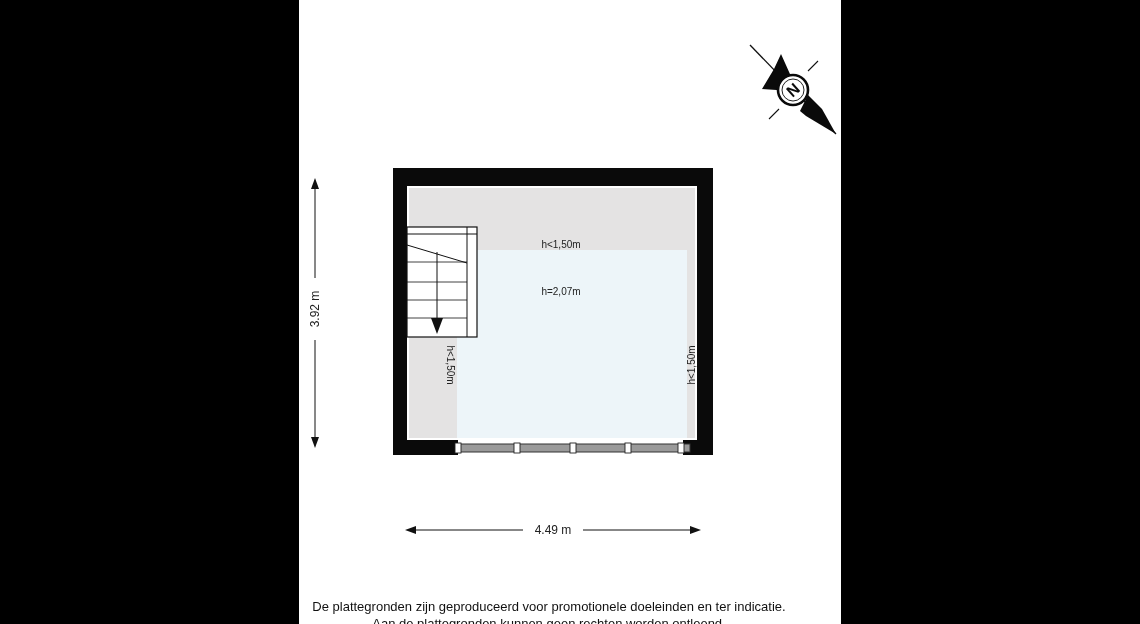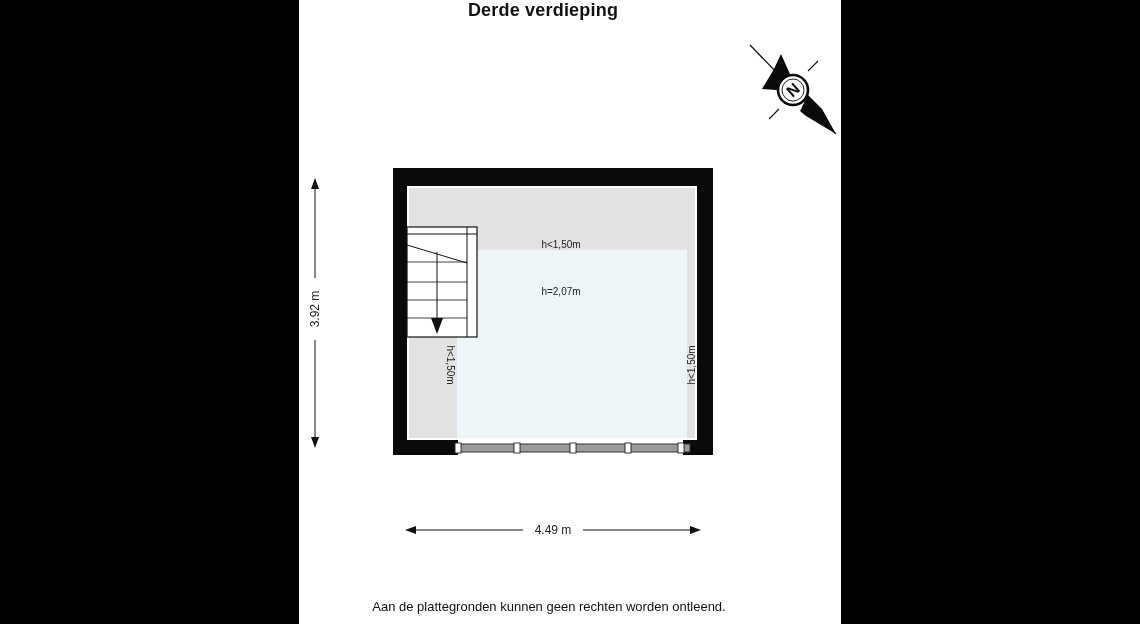--- a/index.html
+++ b/index.html
@@ -32,21 +32,20 @@
     font-size:13px;line-height:17px;color:#111;
   }
   #footer span{display:block;}
   svg text{font-family:"Liberation Sans","DejaVu Sans",sans-serif;}
 </style>
 </head>
 <body>
 
 <div id="content" class="abs">
 
-  <div id="title" class="abs">Derde verdieping</div>
 
   <svg id="compass" class="abs" width="92" height="95" viewBox="0 0 92 95">
     <line x1="2" y1="3" x2="88" y2="92" stroke="#111" stroke-width="1.3"></line>
     <line x1="60" y1="29" x2="70" y2="19" stroke="#111" stroke-width="1.1"></line>
     <line x1="31" y1="67" x2="21" y2="77" stroke="#111" stroke-width="1.1"></line>
     <polygon points="33,12 46,41 43,49 14,47 26,27" fill="#0a0a0a"></polygon>
     <polygon points="60,53 74,67 88,92 58,74 52,69" fill="#0a0a0a"></polygon>
     <circle cx="45" cy="48" r="15" fill="#fff" stroke="#0a0a0a" stroke-width="2.6"></circle>
     <circle cx="45" cy="48" r="11" fill="none" stroke="#0a0a0a" stroke-width="0.9"></circle>
     <text x="45" y="48" transform="rotate(-42 45 48)" text-anchor="middle" dominant-baseline="central" font-size="16" font-weight="bold" fill="#0a0a0a">N</text>
@@ -103,16 +102,17 @@
 
   <svg id="hdim" class="abs" width="296" height="18" viewBox="0 0 296 18">
     <line x1="6" y1="9" x2="290" y2="9" stroke="#111" stroke-width="1"></line>
     <polygon points="0,9 11,5 11,13" fill="#111"></polygon>
     <polygon points="296,9 285,5 285,13" fill="#111"></polygon>
     <rect x="118" y="0" width="60" height="18" fill="#fff"></rect>
     <text x="148" y="9" text-anchor="middle" dominant-baseline="central" font-size="12" fill="#222">4.49 m</text>
   </svg>
 
   <div id="footer" class="abs">
+    <span>De plattegronden zijn geproduceerd voor promotionele doeleinden en ter indicatie.</span>
     <span>Aan de plattegronden kunnen geen rechten worden ontleend.</span>
   </div>
 
 </div>
 
 </body></html>

